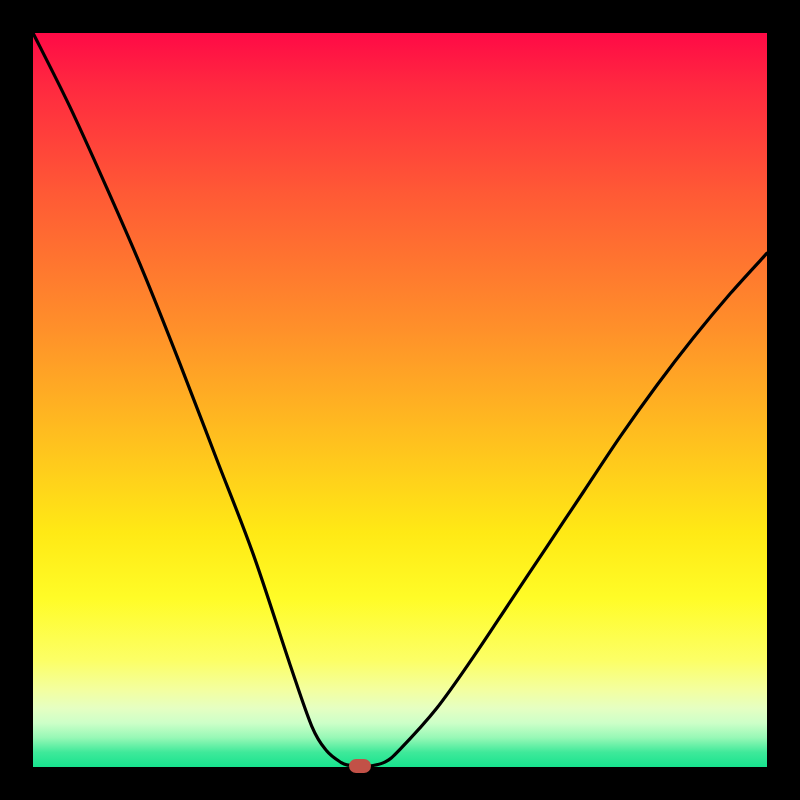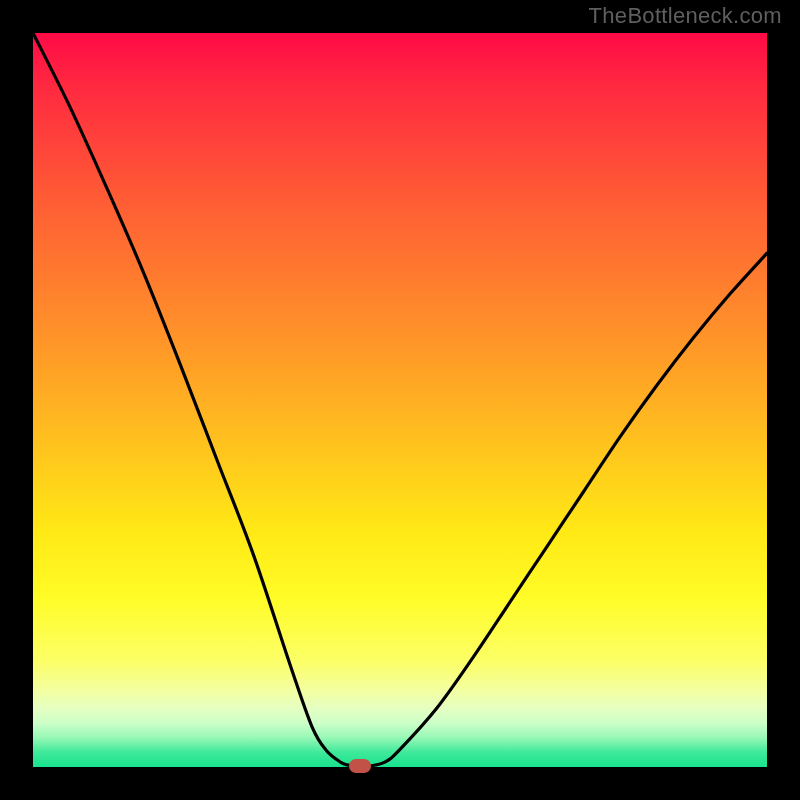--- a/index.html
+++ b/index.html
@@ -67,21 +67,20 @@
     border-radius: 7px / 7px;
     transform: translate(-50%, -50%);
     z-index: 5;
   }
 </style>
 </head>
 <body>
 
 <div class="frame">
 
-  <div class="watermark">TheBottleneck.com</div>
 
   <div class="plot-area">
 
     <svg class="curve" viewBox="0 0 734 734" preserveAspectRatio="none">
       <path id="curve-path" d="M 0.00 0.00 C 6.12 12.23, 24.47 47.71, 36.70 73.40 C 48.93 99.09, 61.17 126.61, 73.40 154.14 C 85.63 181.66, 97.87 209.19, 110.10 238.55 C 122.33 267.91, 134.57 299.10, 146.80 330.30 C 159.03 361.49, 171.27 393.91, 183.50 425.72 C 195.73 457.53, 207.97 486.89, 220.20 521.14 C 232.43 555.39, 247.11 602.49, 256.90 631.24 C 266.69 659.99, 272.80 679.19, 278.92 693.63 C 285.04 708.07, 288.71 711.86, 293.60 717.85 C 298.49 723.85, 304.61 727.21, 308.28 729.60 C 311.95 731.98, 313.17 731.55, 315.62 732.16 C 318.07 732.78, 320.51 733.08, 322.96 733.27 C 325.41 733.45, 327.85 733.33, 330.30 733.27 C 332.75 733.20, 333.97 733.63, 337.64 732.90 C 341.31 732.16, 347.43 731.61, 352.32 728.86 C 357.21 726.11, 358.44 725.31, 367.00 716.38 C 375.56 707.45, 391.47 690.69, 403.70 675.28 C 415.93 659.87, 428.17 641.64, 440.40 623.90 C 452.63 606.16, 464.87 587.20, 477.10 568.85 C 489.33 550.50, 501.57 532.15, 513.80 513.80 C 526.03 495.45, 538.27 477.10, 550.50 458.75 C 562.73 440.40, 574.97 421.44, 587.20 403.70 C 599.43 385.96, 611.67 368.83, 623.90 352.32 C 636.13 335.81, 648.37 319.90, 660.60 304.61 C 672.83 289.32, 685.07 274.64, 697.30 260.57 C 709.53 246.50, 727.88 226.93, 734.00 220.20" fill="none" stroke="#000000" stroke-width="3.2" stroke-linecap="round" stroke-linejoin="round"></path>
     </svg>
 
     <div class="marker" id="marker" style="left: 326.63px; top: 732.899px; background: rgb(194, 81, 71);"></div>
   </div>
 

